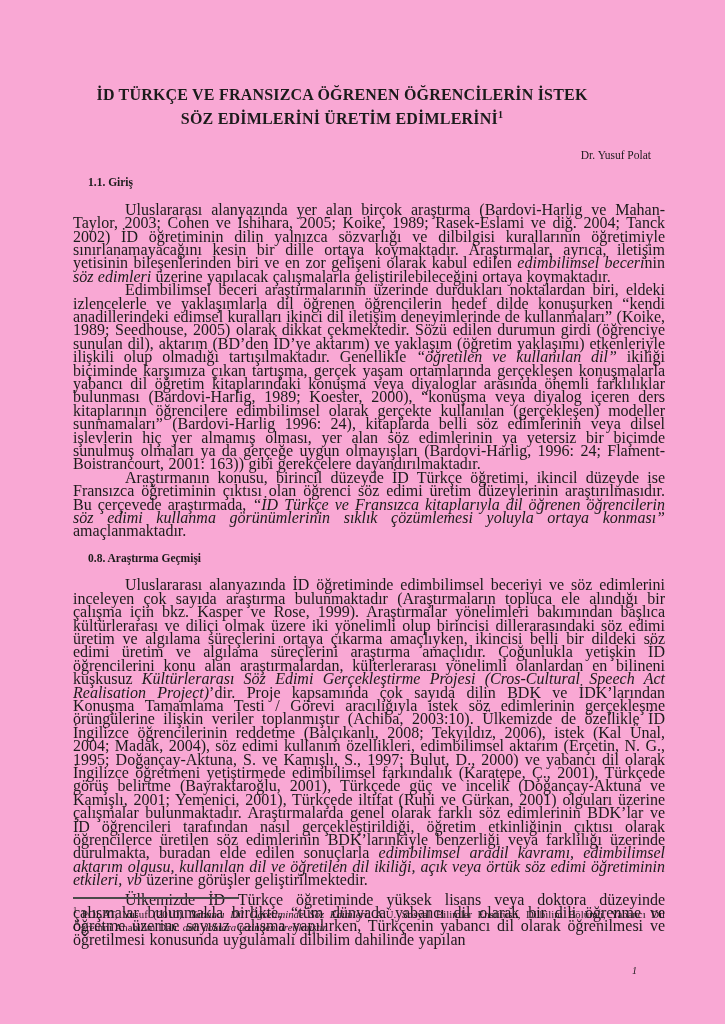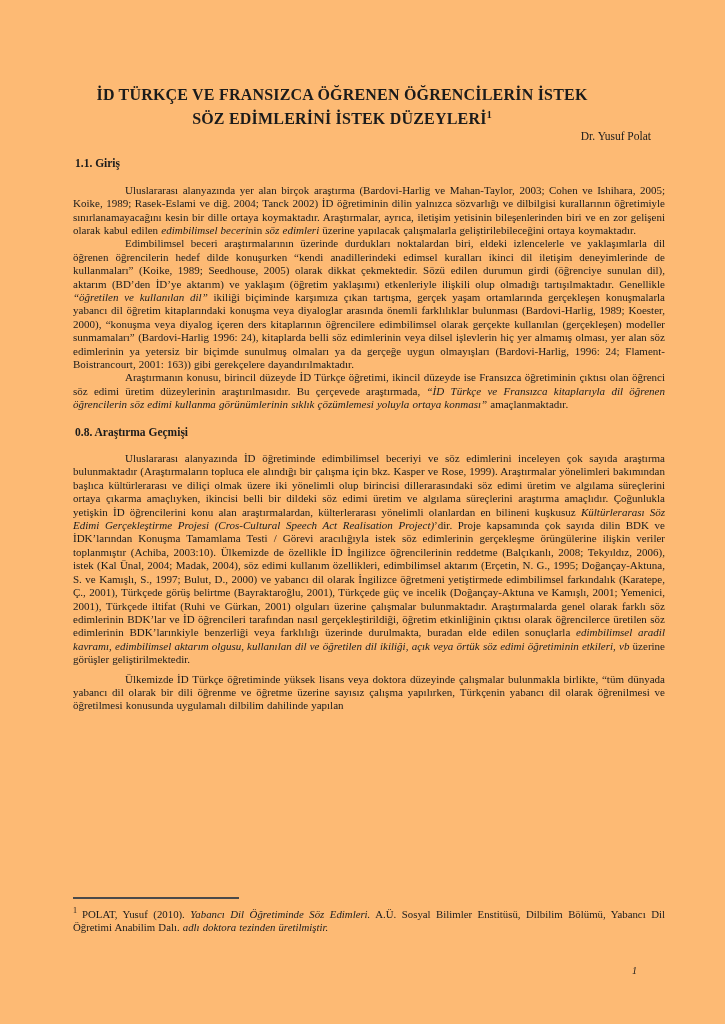--- a/index.html
+++ b/index.html
@@ -1,20 +1,20 @@
 <!DOCTYPE html>
 <html lang="tr"><head>
 <meta charset="utf-8">
 <style>
   html, body { margin: 0; padding: 0; background: #ffffff; }
   .page {
     position: relative;
     width: 725px;
     height: 1024px;
-    background: #fdba74;
+    background: #f9a8d4;
     color: #1b1b1b;
     font-family: "Liberation Serif", "DejaVu Serif", serif;
     overflow: hidden;
   }
   .content {
     position: absolute;
     left: 73px;
     top: 85px;
     width: 592px;
   }
@@ -27,30 +27,30 @@
     text-align: center;
     letter-spacing: 0.2px;
   }
   .title .tl { display: block; }
   .title-sup { font-size: 10px; font-weight: bold; }
   .author {
     font-size: 11.5px;
     line-height: 14px;
     text-align: right;
     padding-right: 14px;
-    margin-top: 0;
+    margin-top: 19px;
   }
   .heading {
     font-size: 11.5px;
     line-height: 13.4px;
     font-weight: bold;
-    margin: 14px 0 13px 2px;
+    margin: 14px 0 13px 15px;
   }
   .body {
-    font-size: 11px;
+    font-size: 16px;
     line-height: 13.4px;
     margin: 0;
     text-align: justify;
     text-indent: 52px;
     word-spacing: 0.4px;
   }
   .body.spaced { margin-top: 6px; }
   .i { font-style: italic; }
   .footnote {
     position: absolute;
@@ -81,21 +81,21 @@
   }
 </style>
 </head>
 <body>
 
 <div class="page">
   <main class="content">
 
     <h1 class="title">
       <span class="tl">İD TÜRKÇE VE FRANSIZCA ÖĞRENEN ÖĞRENCİLERİN İSTEK</span>
-      <span class="tl"><span>SÖZ EDİMLERİNİ İSTEK DÜZEYLERİ</span><sup class="title-sup">1</sup></span>
+      <span class="tl"><span>SÖZ EDİMLERİNİ ÜRETİM EDİMLERİNİ</span><sup class="title-sup">1</sup></span>
     </h1>
 
     <div class="author">Dr. Yusuf Polat</div>
 
     <h2 class="heading">1.1. Giriş</h2>
     <p class="body"><span>Uluslararası alanyazında yer alan birçok araştırma (Bardovi-Harlig ve Mahan-Taylor, 2003; Cohen ve Ishihara, 2005; Koike, 1989; Rasek-Eslami ve diğ. 2004; Tanck 2002) İD öğretiminin dilin yalnızca sözvarlığı ve dilbilgisi kurallarının öğretimiyle sınırlanamayacağını kesin bir dille ortaya koymaktadır. Araştırmalar, ayrıca, iletişim yetisinin bileşenlerinden biri ve en zor gelişeni olarak kabul edilen </span><span class="i">edimbilimsel beceri</span><span>nin </span><span class="i">söz edimleri</span><span> üzerine yapılacak çalışmalarla geliştirilebileceğini ortaya koymaktadır.</span></p>
     <p class="body"><span>Edimbilimsel beceri araştırmalarının üzerinde durdukları noktalardan biri, eldeki izlencelerle ve yaklaşımlarla dil öğrenen öğrencilerin hedef dilde konuşurken “kendi anadillerindeki edimsel kuralları ikinci dil iletişim deneyimlerinde de kullanmaları” (Koike, 1989; Seedhouse, 2005) olarak dikkat çekmektedir. Sözü edilen durumun girdi (öğrenciye sunulan dil), aktarım (BD’den İD’ye aktarım) ve yaklaşım (öğretim yaklaşımı) etkenleriyle ilişkili olup olmadığı tartışılmaktadır. Genellikle </span><span class="i">“öğretilen ve kullanılan dil”</span><span> ikiliği biçiminde karşımıza çıkan tartışma, gerçek yaşam ortamlarında gerçekleşen konuşmalarla yabancı dil öğretim kitaplarındaki konuşma veya diyaloglar arasında önemli farklılıklar bulunması (Bardovi-Harlig, 1989; Koester, 2000), “konuşma veya diyalog içeren ders kitaplarının öğrencilere edimbilimsel olarak gerçekte kullanılan (gerçekleşen) modeller sunmamaları” (Bardovi-Harlig 1996: 24), kitaplarda belli söz edimlerinin veya dilsel işlevlerin hiç yer almamış olması, yer alan söz edimlerinin ya yetersiz bir biçimde sunulmuş olmaları ya da gerçeğe uygun olmayışları (Bardovi-Harlig, 1996: 24; Flament-Boistrancourt, 2001: 163)) gibi gerekçelere dayandırılmaktadır.</span></p>
 
     <p class="body"><span>Araştırmanın konusu, birincil düzeyde İD Türkçe öğretimi, ikincil düzeyde ise Fransızca öğretiminin çıktısı olan öğrenci söz edimi üretim düzeylerinin araştırılmasıdır. Bu çerçevede araştırmada, </span><span class="i">“İD Türkçe ve Fransızca kitaplarıyla dil öğrenen öğrencilerin söz edimi kullanma görünümlerinin sıklık çözümlemesi yoluyla ortaya konması”</span><span> amaçlanmaktadır.</span></p>
 

